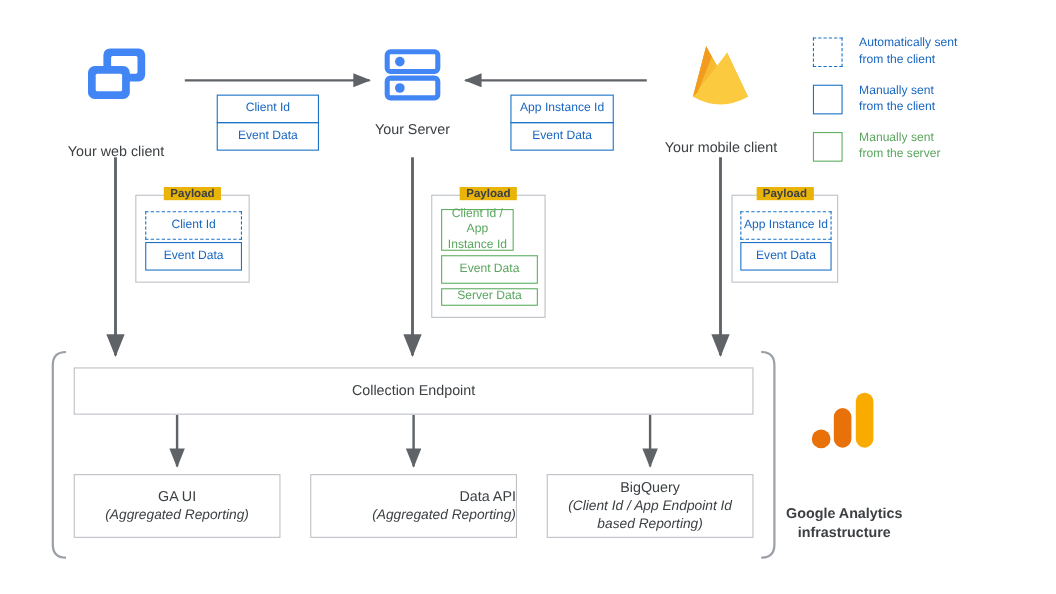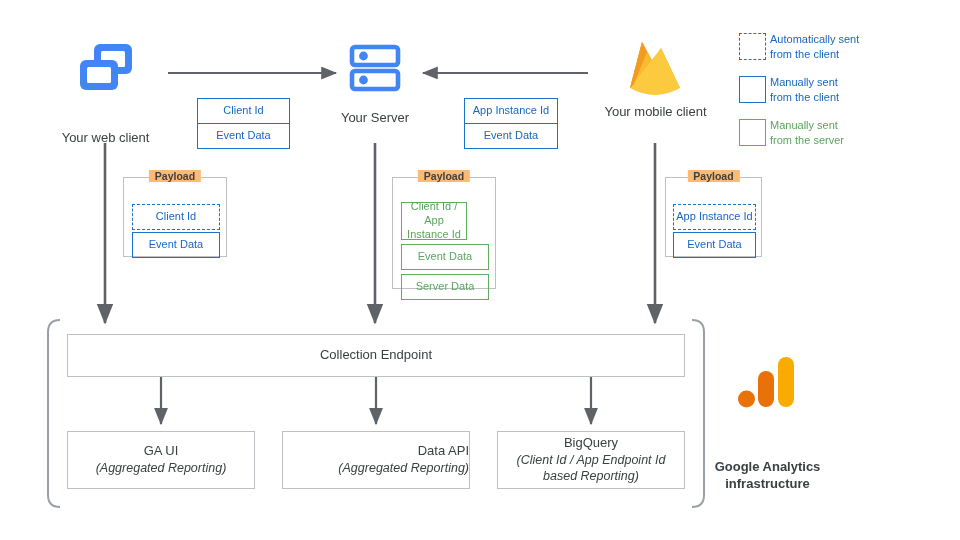--- a/index.html
+++ b/index.html
@@ -12,46 +12,46 @@
   .abs{position:absolute;}
 
   
   .node-label{
     font-size:13px;color:#3c4043;text-align:center;white-space:nowrap;
   }
 
   
   .dbox{
     box-sizing:border-box;display:flex;align-items:center;justify-content:center;
-    text-align:center;font-size:11px;line-height:1.25;margin-top:12px;
+    text-align:center;font-size:11px;line-height:1.25;
   }
   .dbox.blue{border:1.4px solid #1a73c8;color:#1967c0;}
   .dbox.blue-dash{border:1.4px dashed #1a73c8;color:#1967c0;}
   .dbox.green{border:1.4px solid #5faf62;color:#5aa65e;}
 
   
   .payload{
     box-sizing:border-box;border:1px solid #bdc1c6;background:#fff;
   }
   .payload-title{
     position:absolute;top:-8px;left:50%;transform:translateX(-50%);
-    background:#fdba74;padding:0 6px;font-size:10.5px;font-weight:bold;color:#3c4043;
+    background:#eab308;padding:0 6px;font-size:10.5px;font-weight:bold;color:#3c4043;
     white-space:nowrap;
   }
 
   
   .gbox{
     box-sizing:border-box;border:1px solid #bdc1c6;background:#fff;
     display:flex;flex-direction:column;align-items:center;justify-content:center;
     text-align:center;font-size:13px;color:#3c4043;line-height:1.3;
   }
   .gbox .sub{font-style:italic;font-size:12.5px;}
 
   
-  .legend-row{display:flex;align-items:center;gap:4px;}
+  .legend-row{display:flex;align-items:flex-end;gap:15px;}
   .legend-swatch{
     width:27px;height:27px;box-sizing:border-box;flex:0 0 27px;background:#fff;
   }
   .sw-dash{border:1.4px dashed #1a73c8;}
   .sw-blue{border:1.4px solid #1a73c8;}
   .sw-green{border:1.4px solid #5faf62;}
   .legend-text{font-size:11px;line-height:1.32;white-space:nowrap;padding-top:1px;}
   .lt-blue{color:#1967c0;}
   .lt-green{color:#5aa65e;}
 
@@ -114,21 +114,21 @@
     <div class="node-label abs" style="left:0;top:74px;width:100px;">Your Server</div>
   </div>
 
   <div class="abs" style="left:588px;top:32px;width:135px;">
     <svg class="abs" style="left:34px;top:4px;" width="66" height="68" viewBox="0 0 66 68">
       <path d="M8,52 L20,6 L31,26 L39,12 L58,52 Z" fill="#f6a623"></path>
       <path d="M8,52 L20,6 L31,26 L20,44 Z" fill="#f8b933"></path>
       <path d="M8,52 L39,12 L58,52 Q33,66 8,52 Z" fill="#fcca3f"></path>
       <path d="M8,52 L20,6 L25,16 L12,48 Z" fill="#f29c1f"></path>
     </svg>
-    <div class="node-label abs" style="left:0;top:72px;width:135px;">Your mobile client</div>
+    <div class="node-label abs" style="left:0;top:94px;width:135px;">Your mobile client</div>
   </div>
 
   <div class="abs" style="left:197px;top:86px;width:93px;">
     <div class="dbox blue" style="height:26px;">Client Id</div>
     <div class="dbox blue" style="height:26px;margin-top:-1.4px;">Event Data</div>
   </div>
 
   <div class="abs" style="left:464px;top:86px;width:94px;">
     <div class="dbox blue" style="height:26px;">App Instance Id</div>
     <div class="dbox blue" style="height:26px;margin-top:-1.4px;">Event Data</div>
@@ -140,21 +140,21 @@
     <div class="dbox blue" style="position:absolute;left:8px;top:42px;width:88px;height:26px;">Event Data</div>
   </div>
 
   <div class="abs payload" style="left:392px;top:177px;width:104px;height:112px;">
     <div class="payload-title">Payload</div>
     <div class="dbox green" style="position:absolute;left:8px;top:12px;width:66px;height:38px;flex-direction:column;">
       <span>Client Id /</span>
       <span>App Instance Id</span>
     </div>
     <div class="dbox green" style="position:absolute;left:8px;top:54px;width:88px;height:26px;">Event Data</div>
-    <div class="dbox green" style="position:absolute;left:8px;top:84px;width:88px;height:26px;">Server Data</div>
+    <div class="dbox green" style="position:absolute;left:8px;top:84px;width:88px;height:16px;">Server Data</div>
   </div>
 
   <div class="abs payload" style="left:665px;top:177px;width:97px;height:80px;">
     <div class="payload-title">Payload</div>
     <div class="dbox blue-dash" style="position:absolute;left:7px;top:14px;width:83px;height:26px;">App Instance Id</div>
     <div class="dbox blue" style="position:absolute;left:7px;top:42px;width:83px;height:26px;">Event Data</div>
   </div>
 
   <div class="abs gbox" style="left:67px;top:334px;width:618px;height:43px;">
     <span>Collection Endpoint</span>

